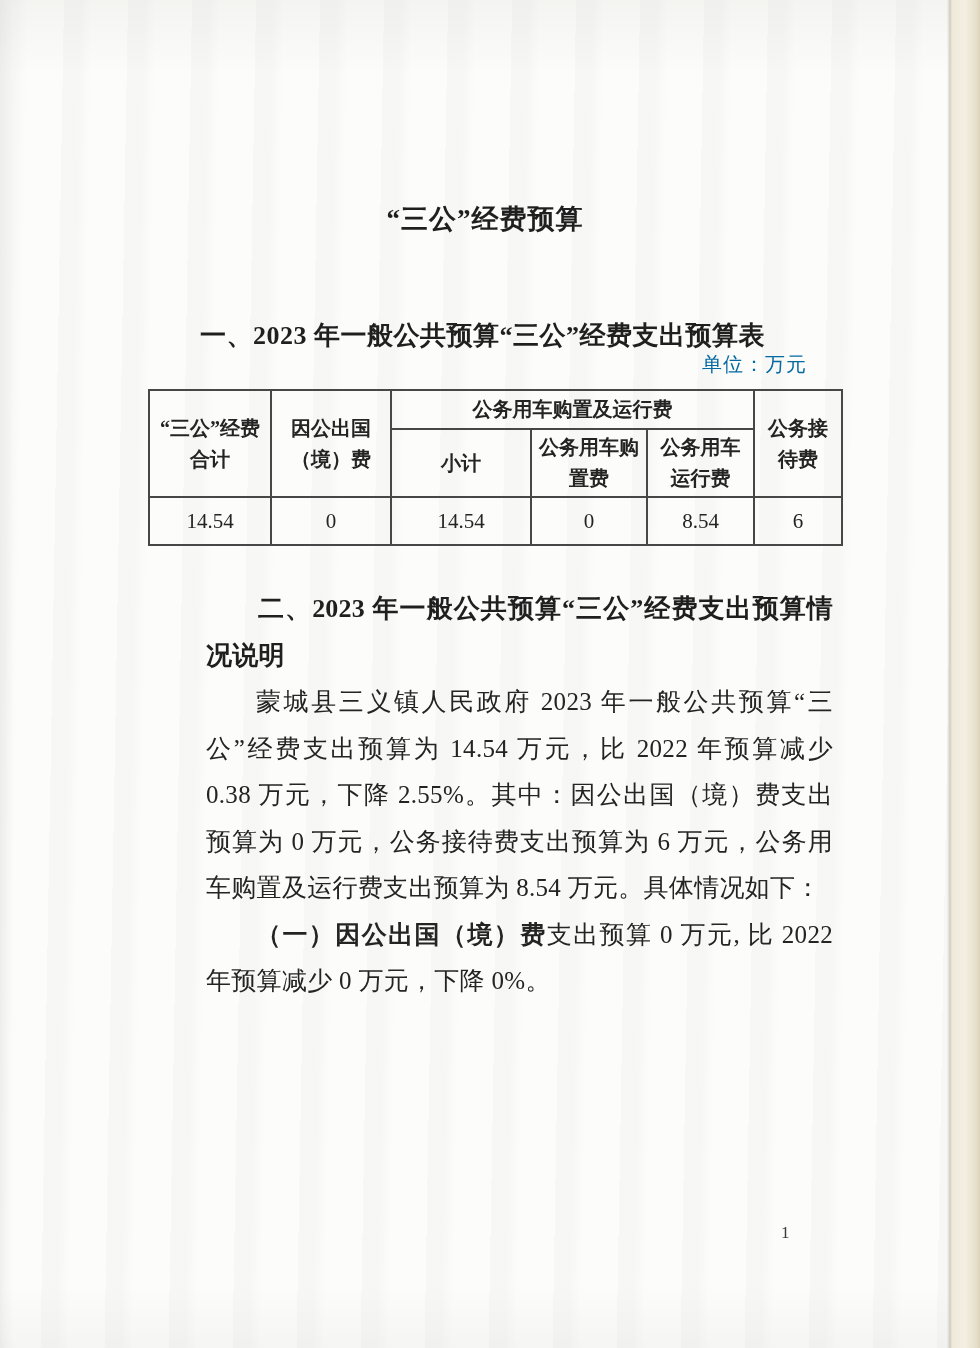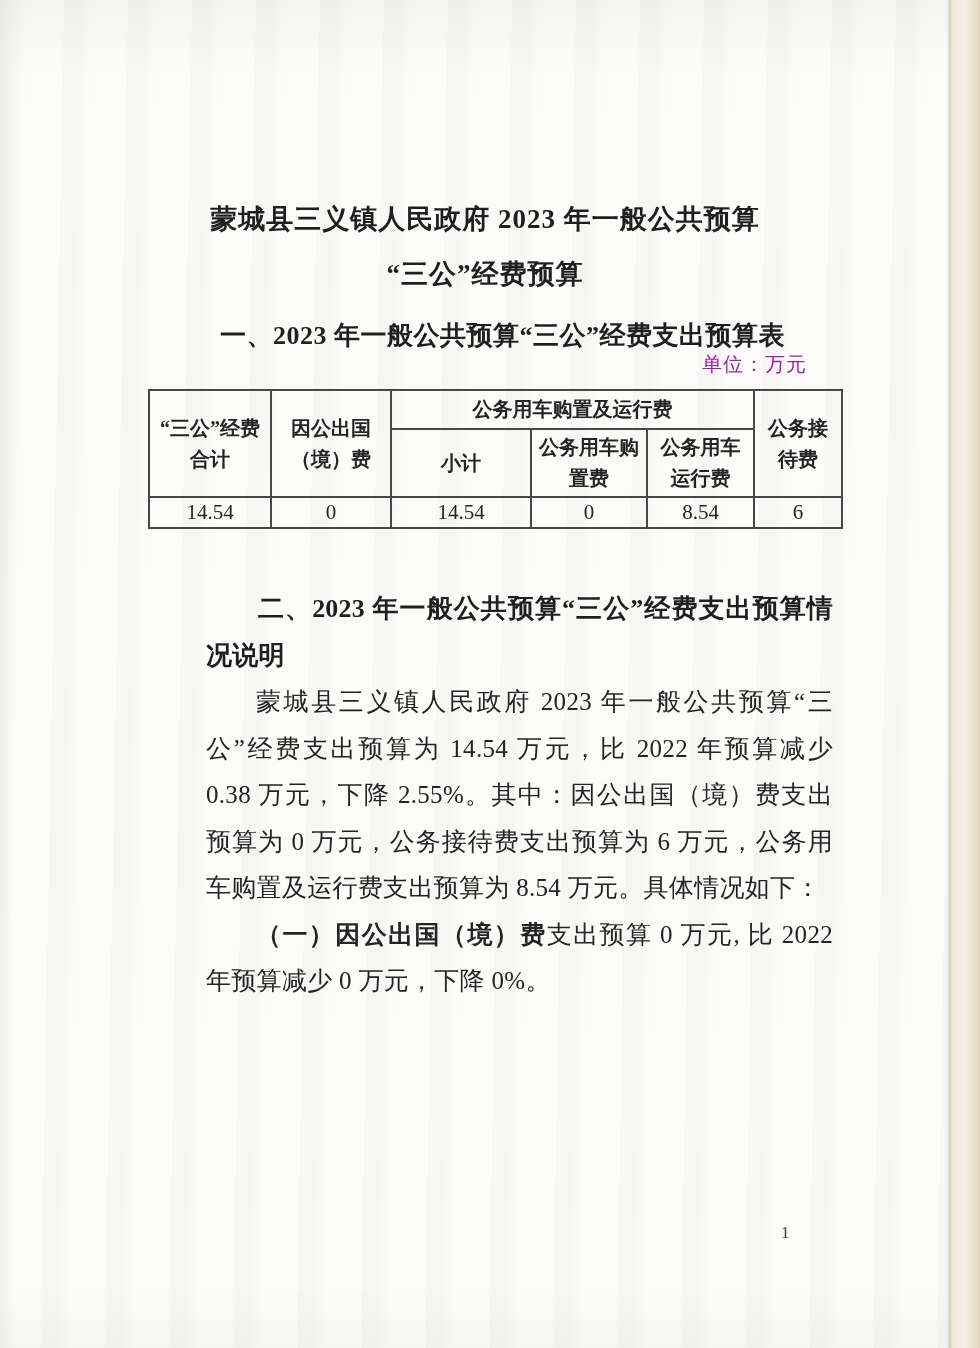--- a/index.html
+++ b/index.html
@@ -27,42 +27,42 @@
       #efe9da 5px, #f4efe2 18px, #e4ddc8 30px, #dcd3ba 33px);
   }
 
   .title {
     position:absolute; left:145px; top:192px; width:680px;
     text-align:center; font-size:27px; font-weight:700;
     line-height:55px; letter-spacing:1px; color:#1f1f1f;
   }
 
   .sec1-heading {
-    position:absolute; left:220px; top:318px;
+    position:absolute; left:200px; top:318px;
     font-size:26px; font-weight:700; letter-spacing:0.5px; color:#1f1f1f;
   }
 
   .unit-note {
     position:absolute; left:702px; top:351px;
-    font-size:20px; letter-spacing:1px; color:#a21caf;
+    font-size:20px; letter-spacing:1px; color:#0369a1;
   }
 
   table.budget {
     position:absolute; left:148px; top:389px; width:693px;
     border-collapse:collapse; table-layout:fixed;
   }
   .budget th, .budget td {
     border:2px solid #474747; text-align:center; vertical-align:middle;
     color:#242424; overflow:hidden;
   }
   .budget th { font-size:20px; font-weight:700; line-height:1.55; padding:2px 6px; }
   .budget td { font-size:21px; font-weight:400; padding:0 4px; }
   .budget tr.hr1 { height:39px; }
   .budget tr.hr2 { height:46px; }
-  .budget tr.dr  { height:31px; }
+  .budget tr.dr  { height:48px; }
 
   .content {
     position:absolute; left:158px; top:586px; width:627px;
     font-size:25px; line-height:46.5px; text-align:justify;
     letter-spacing:0.3px; color:#242424;margin-left:48px;
   }
   .content .sec2-heading { font-weight:700; font-size:26px; text-indent:2em; letter-spacing:0.2px; color:#1f1f1f; }
   .content p { text-indent:2em; }
   .content .lead { font-weight:700; }
 
@@ -72,21 +72,20 @@
   }
 </style>
 </head>
 <body>
 
 <div class="scan">
   <div class="texture"></div>
   <div class="binding"></div>
 
   <div class="title">
-    <div>蒙城县三义镇人民政府 2023 年一般公共预算</div>
     <div>“三公”经费预算</div>
   </div>
 
   <div class="sec1-heading">一、2023 年一般公共预算“三公”经费支出预算表</div>
 
   <div class="unit-note">单位：万元</div>
 
   <table class="budget">
     <colgroup>
       <col style="width:122px">

